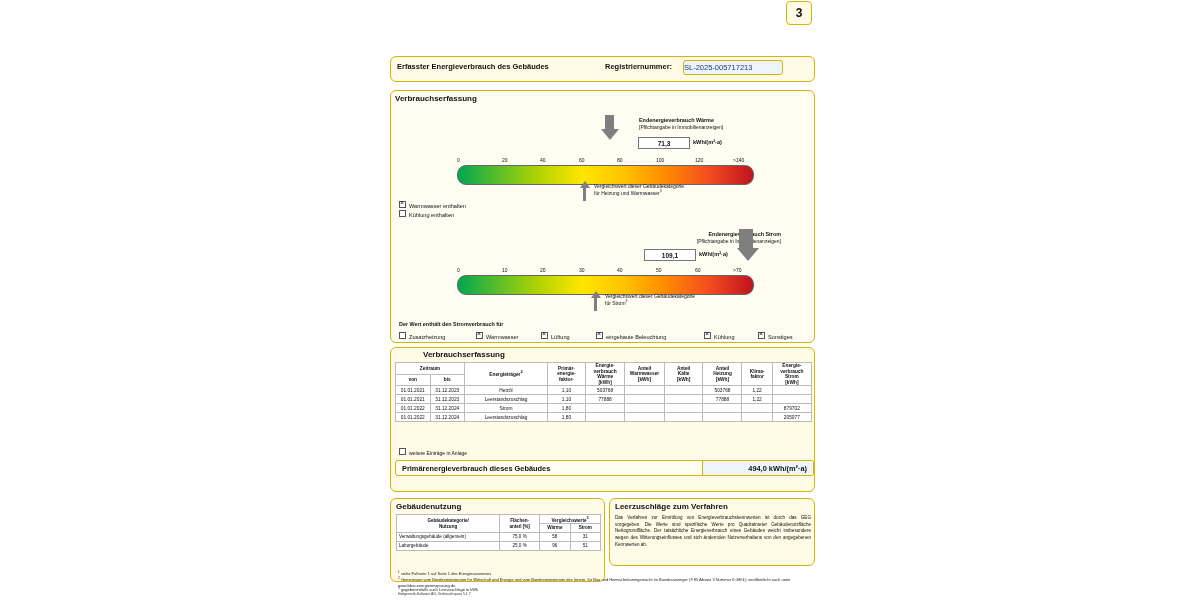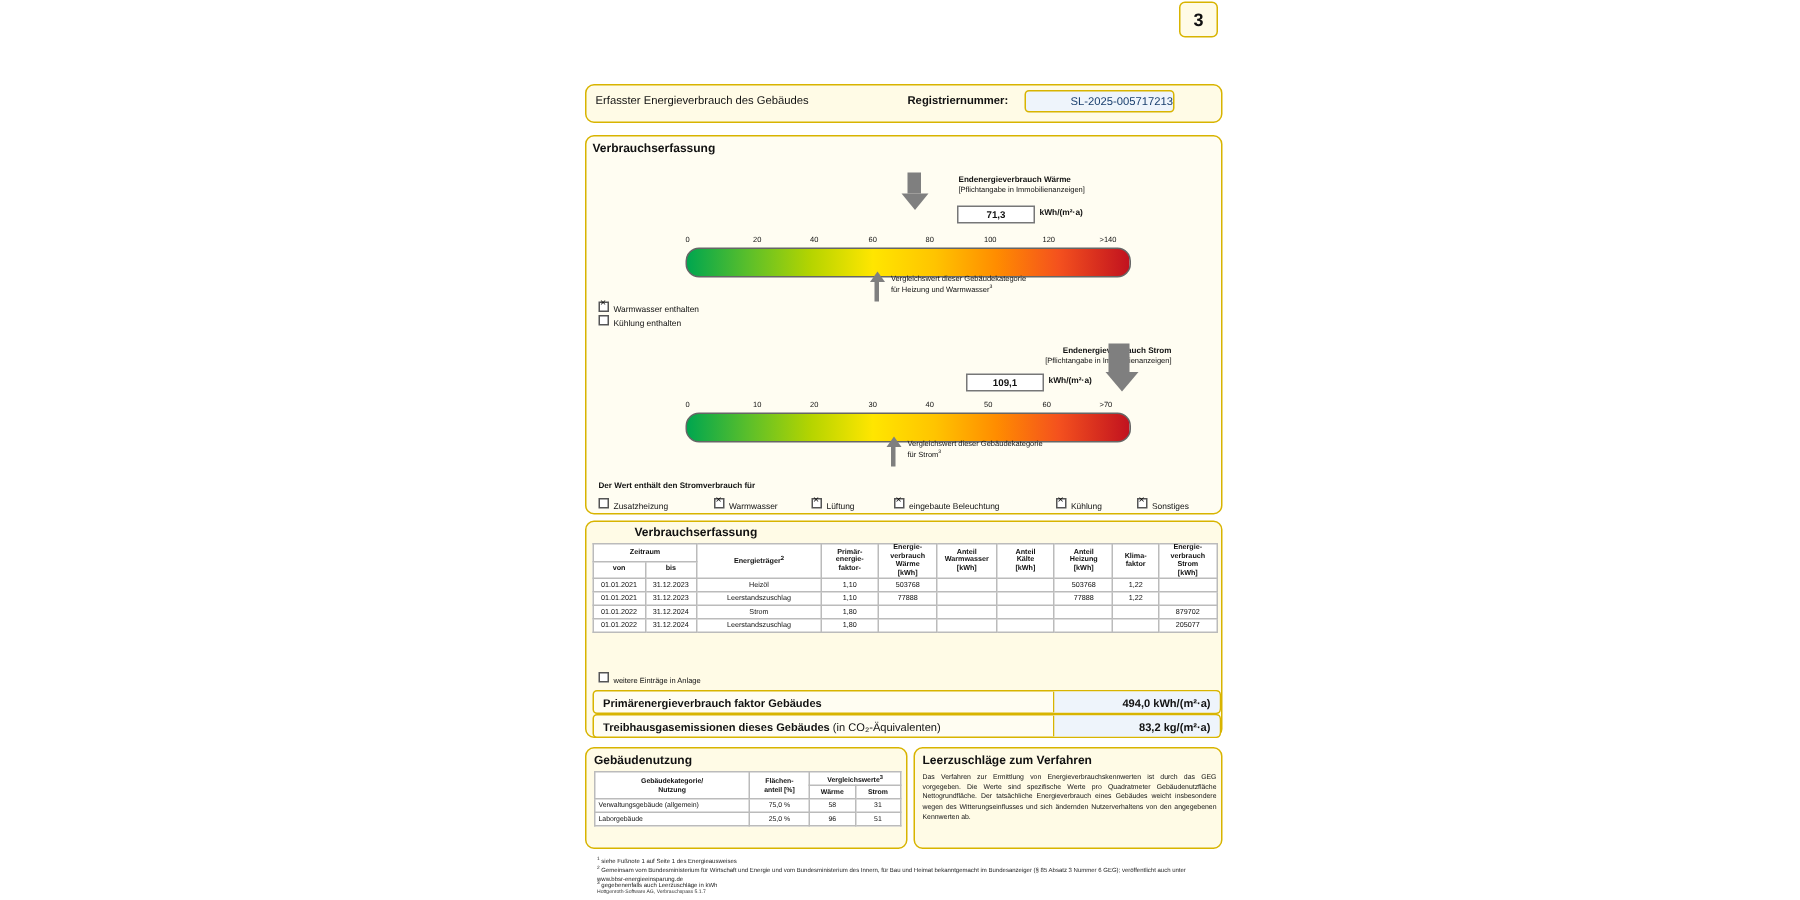--- a/index.html
+++ b/index.html
@@ -9,24 +9,24 @@
   .hdr{position:absolute;left:0;top:4px;width:425px;height:43px;background:#fffbe6;}
   .hdr-inner{position:absolute;left:6px;top:4px;right:6px;bottom:4px;border:1px solid #444;border-radius:3px;background:#fff;}
   .title{position:absolute;left:8px;top:1px;font-size:27px;font-weight:bold;letter-spacing:-0.5px;font-family:"Liberation Sans",sans-serif;}
   .title-sub{position:absolute;left:263px;top:9px;font-size:8.5px;font-weight:bold;}
   .law{position:absolute;left:8px;top:29px;font-size:7px;}
   .lawbox{position:absolute;left:124px;top:27px;width:66px;height:10px;border:1px solid #999;background:#fff;}
   .datebox{position:absolute;left:196px;top:27px;width:110px;height:10px;border:1px solid #999;background:#fff;}
   .datebox span{position:absolute;left:4px;top:1.5px;font-size:7px;}
 
   .row2{position:absolute;left:0;top:56px;width:425px;height:26px;background:#fffbe6;}
-  .r2a{position:absolute;left:6px;top:5px;font-size:7.5px;font-weight:normal;}
+  .r2a{position:absolute;left:6px;top:5px;font-size:7.5px;font-weight:bold;}
   .r2b{position:absolute;left:214px;top:5px;font-size:7.5px;font-weight:bold;text-align:center;}
   .regbox{position:absolute;left:292px;top:2.5px;width:98px;height:13px;border:1px solid #d8b400;border-radius:3px;background:#eef4fb;}
-  .regbox span{position:absolute;left:0;right:0;top:2.5px;text-align:right;font-size:7.5px;color:#1a3f6e;}
+  .regbox span{position:absolute;left:0;right:0;top:2.5px;text-align:left;font-size:7.5px;color:#1a3f6e;}
   .pageno{position:absolute;left:396px;top:1px;width:24px;height:22px;border:1px solid #d8b400;border-radius:4px;background:#fffbe6;}
   .pageno span{position:absolute;left:0;right:0;top:4px;text-align:center;font-size:12px;font-weight:bold;}
 
   .main{position:absolute;left:0;top:90px;width:425px;height:253px;background:#fffdf2;}
   .sechdr{position:absolute;left:4px;top:3px;font-size:8px;font-weight:bold;}
 
   .blk{position:absolute;}
   .lbl-b{font-size:5.4px;font-weight:bold;line-height:1.25;}
   .lbl-n{font-size:5px;line-height:1.25;}
   .valbox{border:1px solid #777;background:#fff;height:10px;width:50px;position:absolute;}
@@ -51,21 +51,21 @@
   table.tbl{position:absolute;left:4px;top:14px;width:417px;border-collapse:collapse;background:#fff;}
   table.tbl th,table.tbl td{border:1px solid #bbb;font-size:4.8px;padding:0;height:8px;text-align:center;vertical-align:middle;}
   table.tbl th{font-weight:bold;line-height:1.15;}
   .note{position:absolute;left:8px;top:100px;font-size:5px;}
   .sumrow{position:absolute;left:4px;width:417px;height:14px;border:1px solid #d8b400;border-radius:3px;background:#fffdf2;}
   .sumrow .t{position:absolute;left:6px;top:3px;font-size:7.4px;font-weight:bold;}
   .sumrow .t span.n{font-weight:normal;}
   .sumval{position:absolute;right:0;top:0;width:110px;height:100%;background:#eef4fb;border-left:1px solid #d8b400;border-radius:0 3px 3px 0;}
   .sumval span{position:absolute;right:6px;top:3px;font-size:7.4px;font-weight:bold;}
 
-  .lower-left{position:absolute;left:0;top:498px;width:215px;height:68px;background:#fffbe6;}
+  .lower-left{position:absolute;left:0;top:498px;width:215px;height:84px;background:#fffbe6;}
   .lower-right{position:absolute;left:219px;top:498px;width:206px;height:68px;background:#fffbe6;}
   .llhdr{position:absolute;left:5px;top:3px;font-size:8px;font-weight:bold;}
   table.gn{position:absolute;left:5px;top:15px;width:205px;border-collapse:collapse;background:#fff;}
   table.gn th,table.gn td{border:1px solid #bbb;font-size:4.6px;height:8px;padding:0;text-align:center;line-height:1.15;}
   .expl{position:absolute;left:5px;top:16px;width:196px;font-size:4.6px;line-height:1.45;text-align:justify;}
 
   .foot{position:absolute;left:0;top:570px;width:425px;font-size:4px;line-height:1.35;color:#222;}
   .foot .fr{position:absolute;}
   .foot sup{font-size:3.2px;}
   .copy{position:absolute;left:8px;top:22px;font-size:3.4px;color:#333;}
@@ -272,32 +272,23 @@
           <td>205077</td>
         </tr>
       </tbody>
     </table>
 
     <div class="note">
       <span class="chkbox"></span><span>weitere Einträge in Anlage</span>
     </div>
 
     <div class="sumrow" style="top:112px;">
-      <div class="t">Primärenergieverbrauch faktor Gebäudes</div>
+      <div class="t">Primärenergieverbrauch dieses Gebäudes</div>
       <div class="sumval">
         <span>494,0 kWh/(m²·a)</span>
-      </div>
-    </div>
-    <div class="sumrow" style="top:128px;">
-      <div class="t">
-        <span>Treibhausgasemissionen dieses Gebäudes</span>
-        <span class="n">(in CO₂-Äquivalenten)</span>
-      </div>
-      <div class="sumval">
-        <span>83,2 kg/(m²·a)</span>
       </div>
     </div>
   </div>
 
   <div class="box lower-left">
     <div class="llhdr">Gebäudenutzung</div>
     <table class="gn">
       <thead>
         <tr>
           <th rowspan="2" style="width:105px;white-space:pre-line;">Gebäudekategorie/

